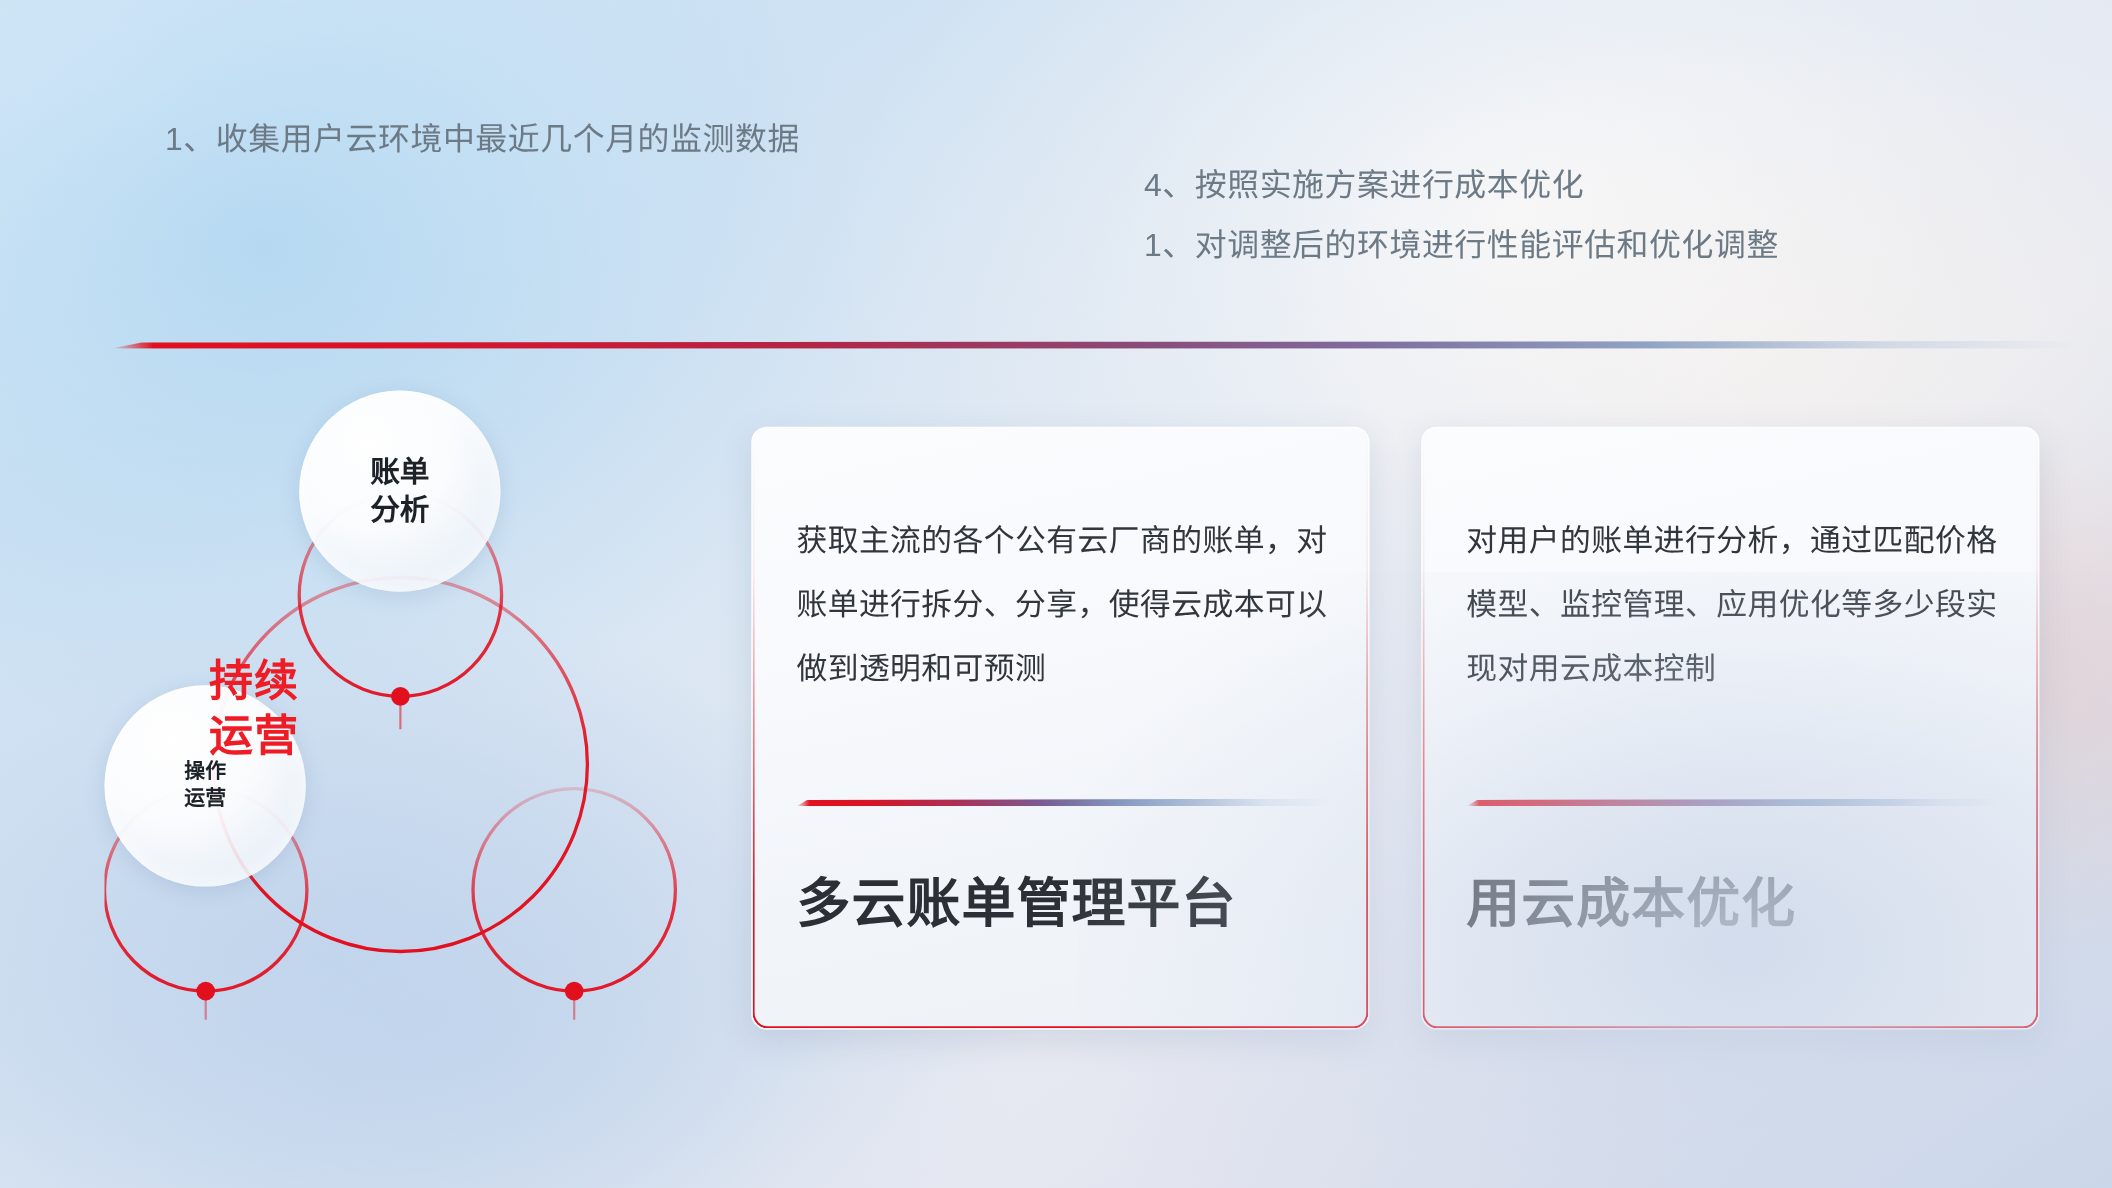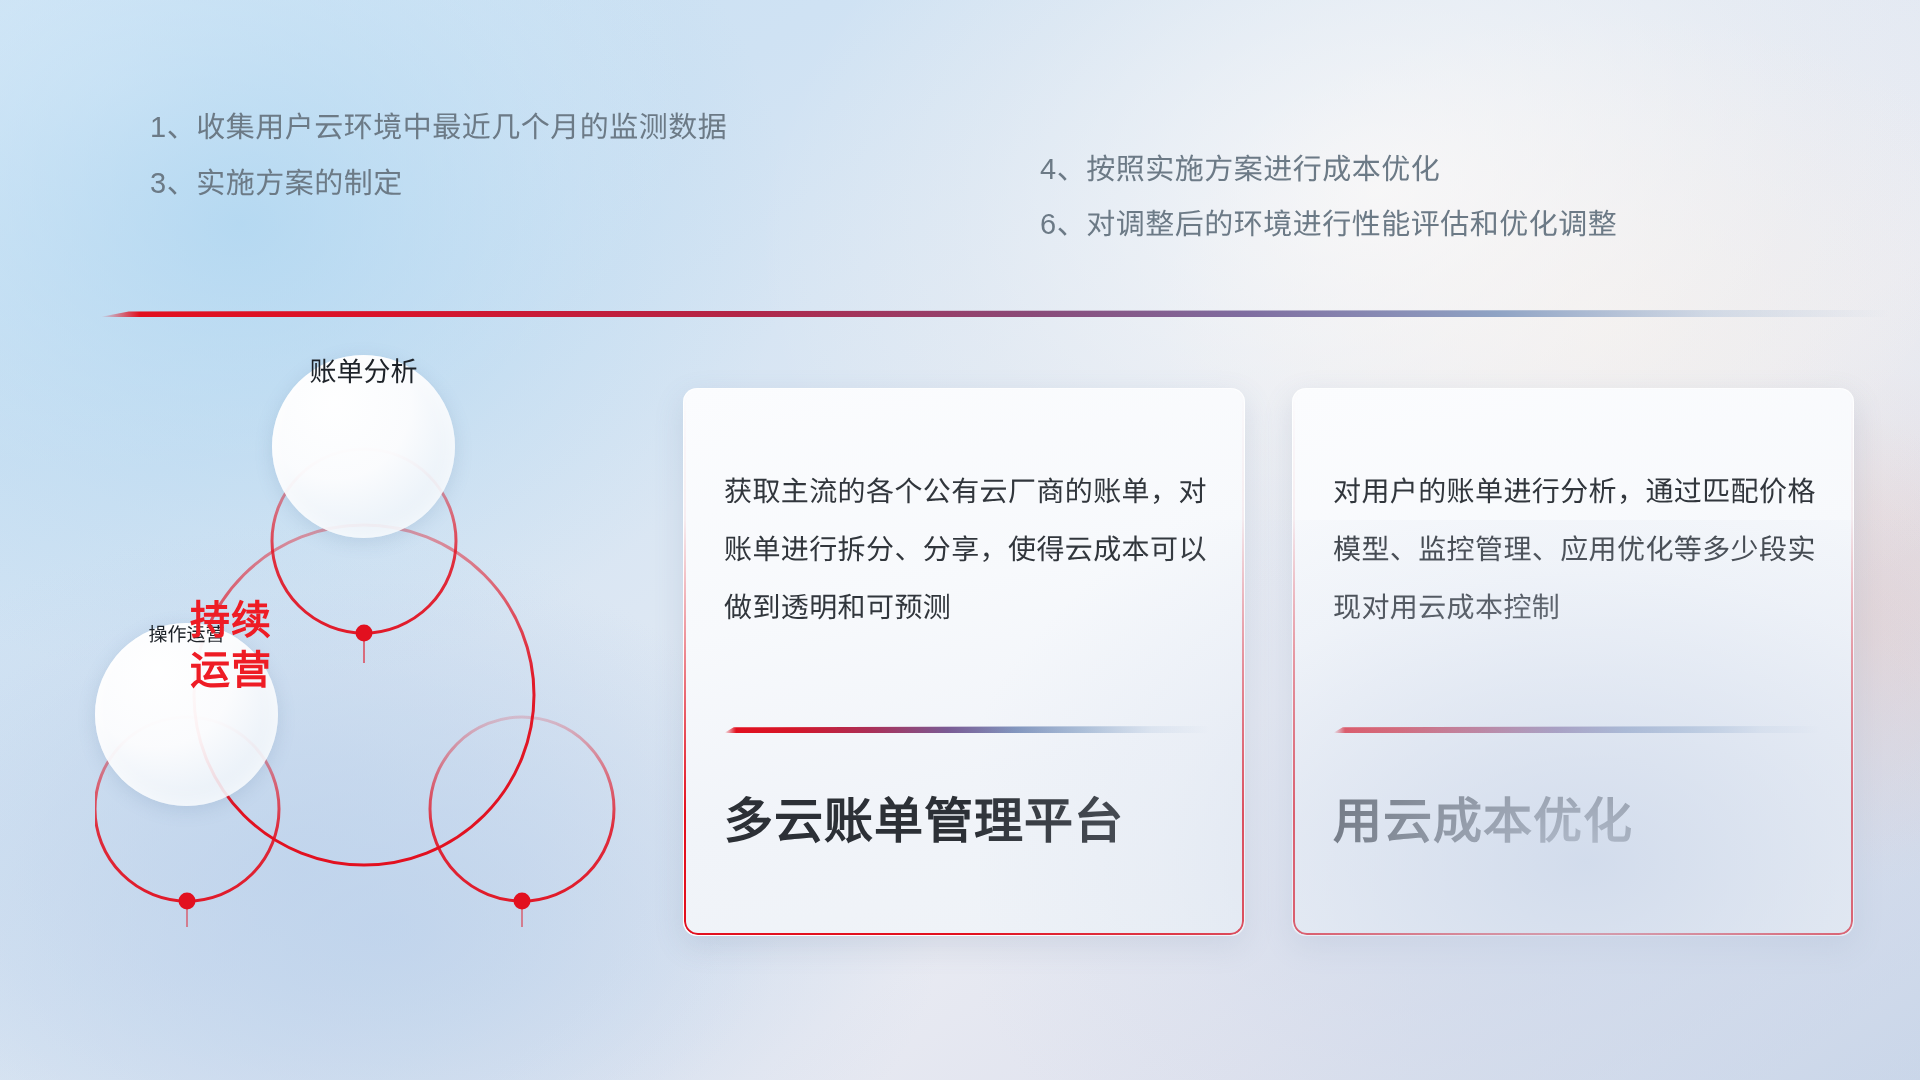--- a/index.html
+++ b/index.html
@@ -113,25 +113,25 @@
     height: 590px;
   }
   .venn svg { position: absolute; left: 0; top: 0; }
   .circle-bubble {
     position: absolute;
     border-radius: 50%;
     background:
       radial-gradient(circle at 34% 26%, rgba(255,255,255,0.99) 0%, rgba(253,253,254,0.95) 42%, rgba(240,245,250,0.88) 72%, rgba(228,238,247,0.80) 100%);
     box-shadow: 0 4px 18px rgba(90,120,160,0.18), inset 0 0 22px rgba(255,255,255,0.75);
     display: flex;
-    flex-direction: row;
-    align-items: flex-start;
+    flex-direction: column;
+    align-items: center;
     justify-content: center;
     color: #1d2228;
-    font-weight: normal;
+    font-weight: bold;
     line-height: 1.28;
     text-align: center;
   }
   .circle-bubble.top {
     left: 177px; top: 0px;
     width: 183px; height: 183px;
     font-size: 27px;
   }
   .circle-bubble.bl {
     left: 0px; top: 268px;
@@ -224,26 +224,25 @@
 <body>
 
 <div id="stage">
 
   <div class="bg-sheen s1"></div>
   <div class="bg-sheen s2"></div>
   <div class="bg-sheen s3"></div>
 
   <div class="steps left">
     <div class="step-line">1、收集用户云环境中最近几个月的监测数据</div>
-    <div class="step-line">3、实施方案的制定</div>
   </div>
 
   <div class="steps right">
     <div class="step-line">4、按照实施方案进行成本优化</div>
-    <div class="step-line">6、对调整后的环境进行性能评估和优化调整</div>
+    <div class="step-line">1、对调整后的环境进行性能评估和优化调整</div>
   </div>
 
   <div class="top-divider"></div>
 
   <div class="venn">
     <svg width="560" height="590" viewBox="0 0 560 590" aria-hidden="true">
       <defs>
         <linearGradient id="ringGrad" x1="0" y1="0" x2="0" y2="1">
           <stop offset="0%" stop-color="#e2101f" stop-opacity="0.35"></stop>
           <stop offset="45%" stop-color="#e2101f" stop-opacity="0.95"></stop>

